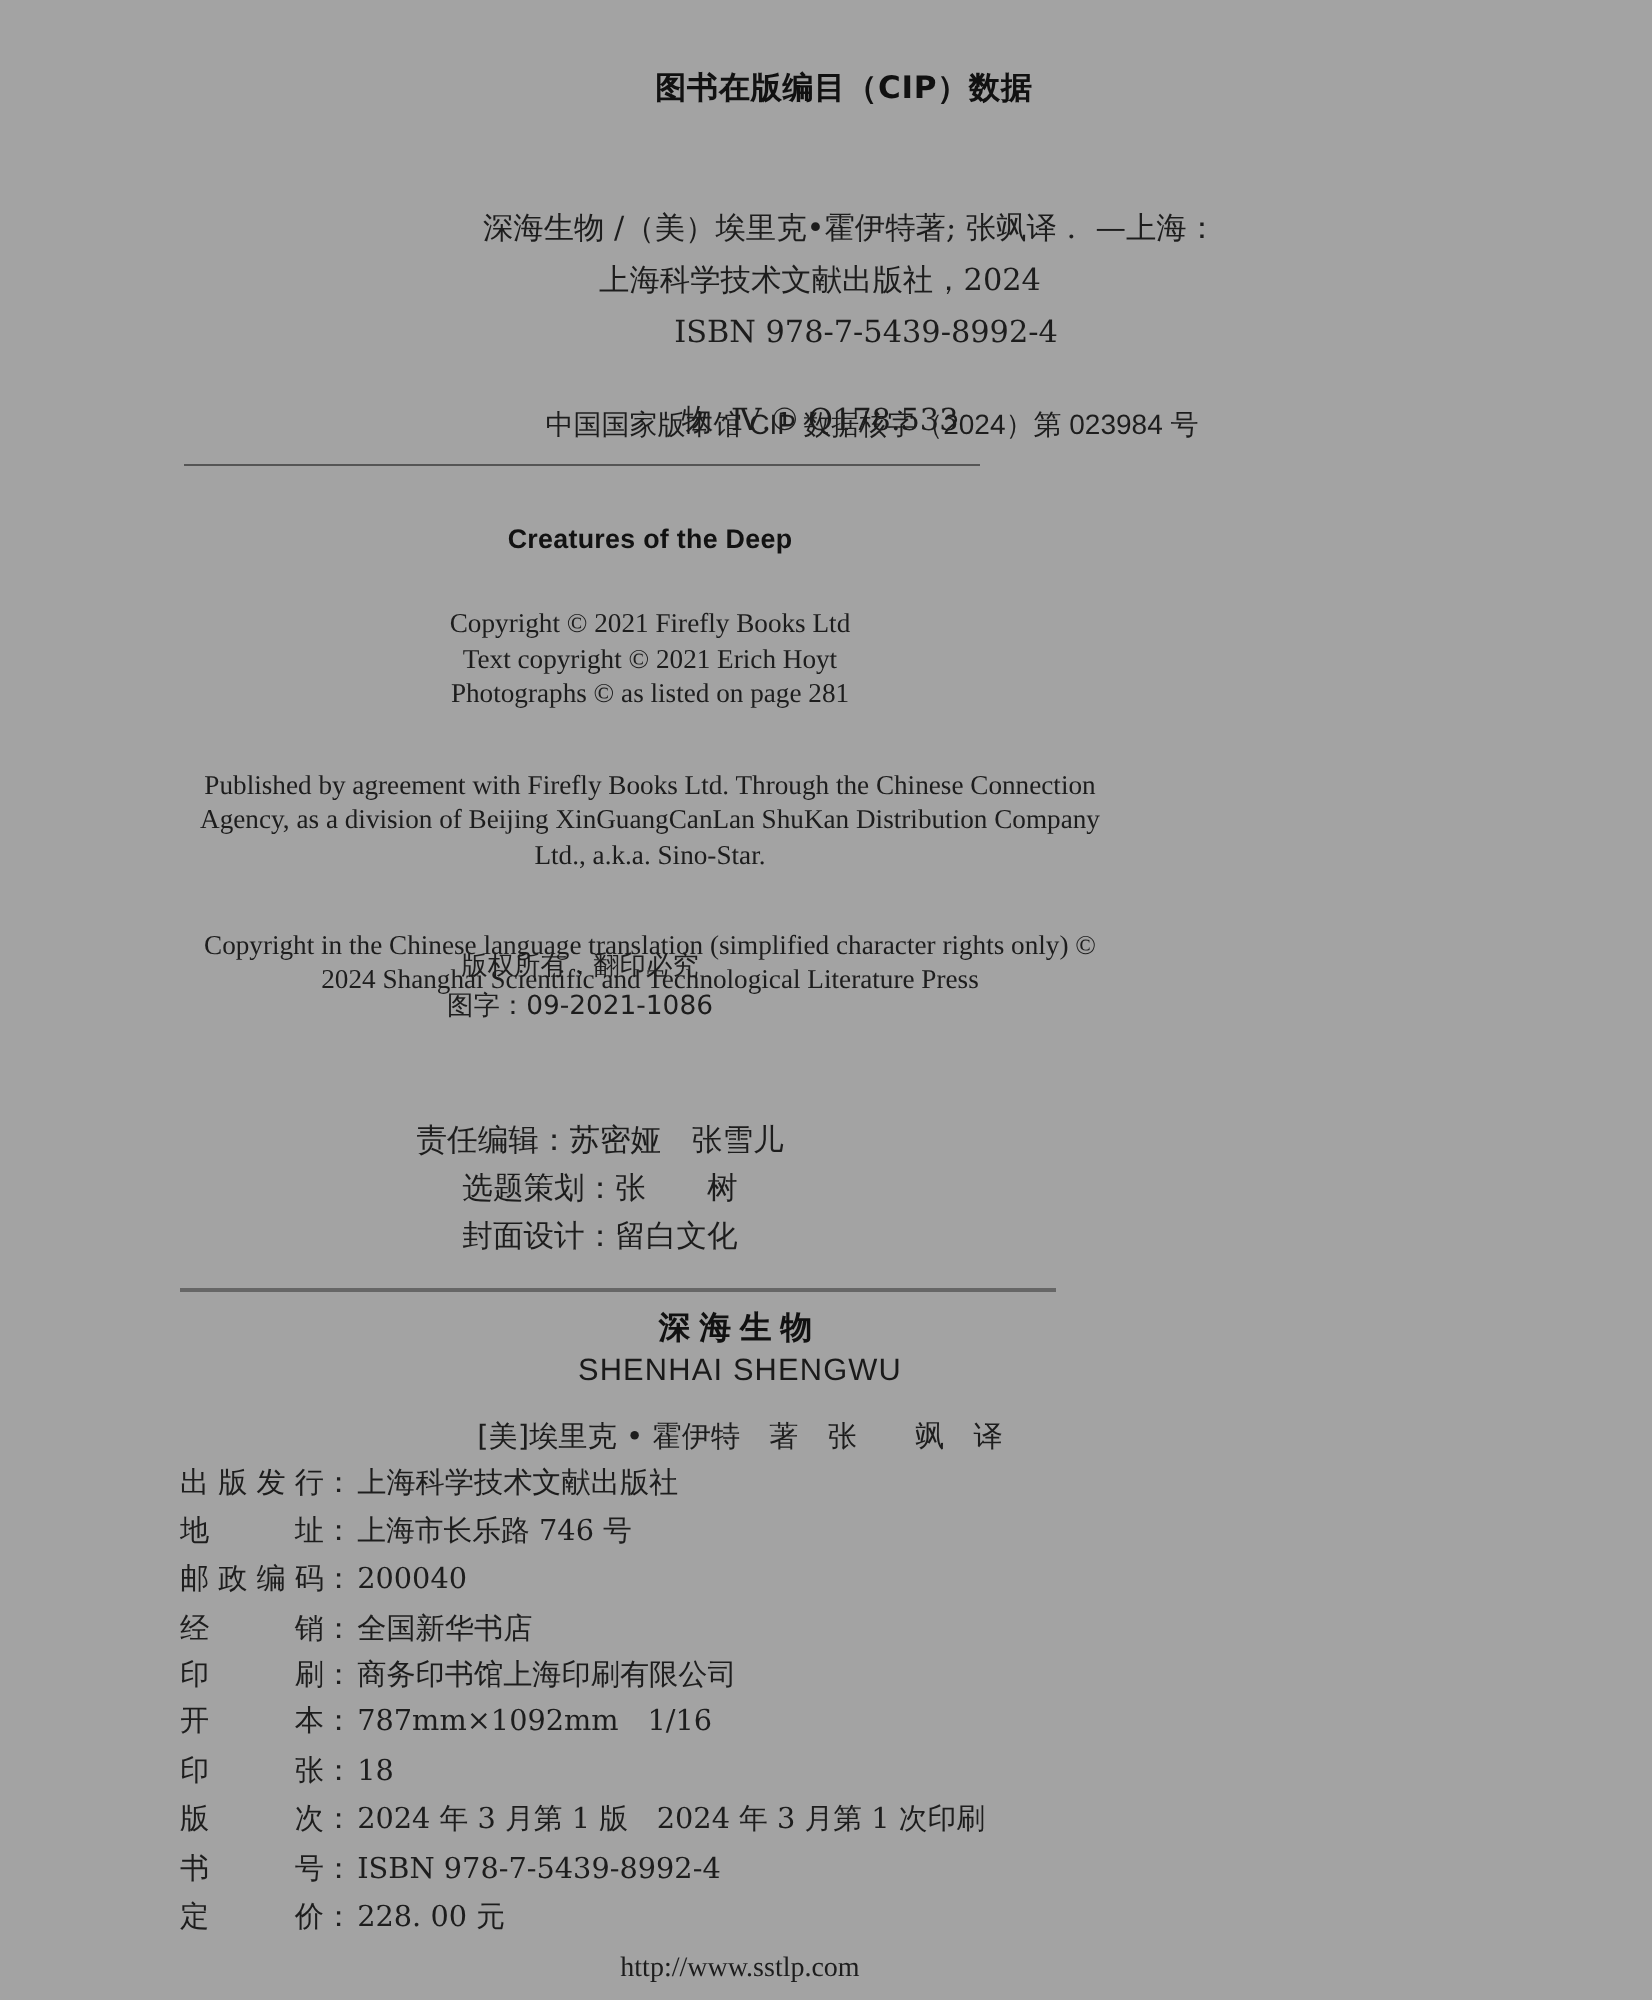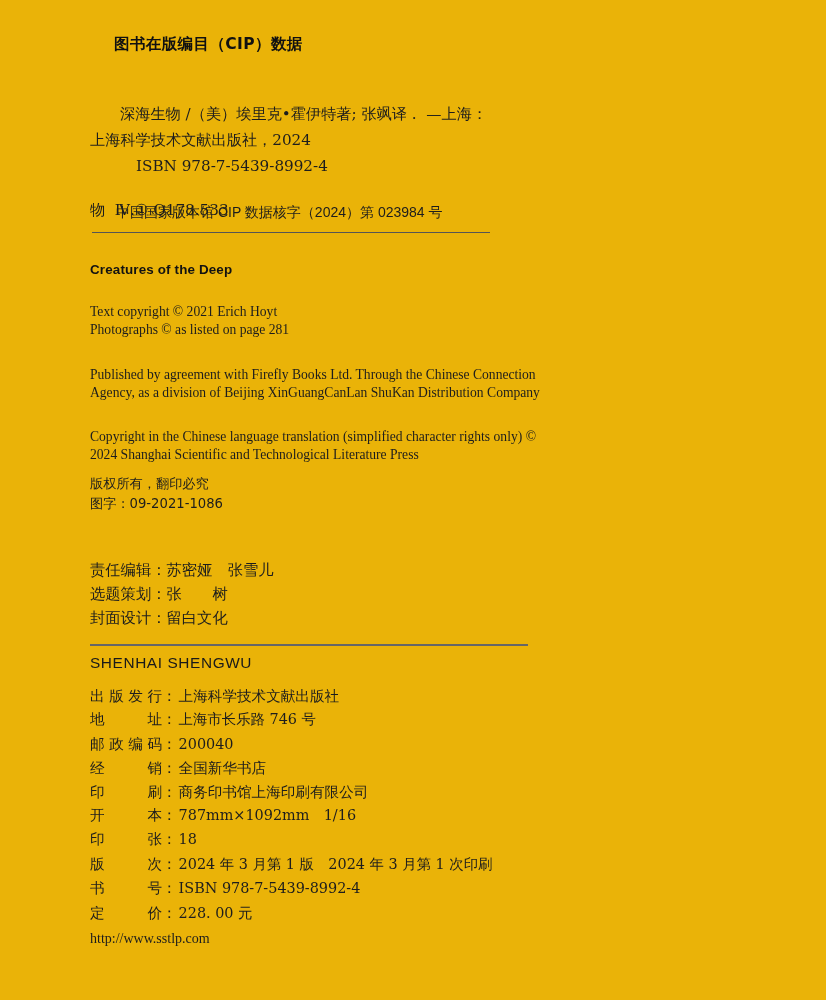--- a/index.html
+++ b/index.html
@@ -16,21 +16,22 @@
     color: #1b1b1b;
     -webkit-font-smoothing: antialiased;
   }
 
   .page {
     position: absolute;
     left: 0;
     top: 0;
     width: 826px;
     height: 1000px;
-    background: #eab308;
+    background: #a3a3a3;
+    text-align: center;
   }
 
   
   #cip-block {
     position: absolute;
     left: 90px;
     top: 34px;
     width: 640px;
   }
   #cip-heading {
@@ -223,27 +224,29 @@
     </div>
   </div>
 
   <div id="cip-verify">中国国家版本馆 CIP 数据核字（2024）第 023984 号</div>
   <div id="cip-rule"></div>
 
   <div id="eng-block">
     <div id="eng-title">Creatures of the Deep</div>
 
     <div id="eng-copyright-group">
+      <div class="eng-para">Copyright © 2021 Firefly Books Ltd</div>
       <div class="eng-para">Text copyright © 2021 Erich Hoyt</div>
       <div class="eng-para">Photographs © as listed on page 281</div>
     </div>
 
     <div id="eng-agreement">
       <div class="eng-para">Published by agreement with Firefly Books Ltd. Through the Chinese Connection</div>
       <div class="eng-para">Agency, as a division of Beijing XinGuangCanLan ShuKan Distribution Company</div>
+      <div class="eng-para">Ltd., a.k.a. Sino-Star.</div>
     </div>
 
     <div id="eng-translation">
       <div class="eng-para">Copyright in the Chinese language translation (simplified character rights only) ©</div>
       <div class="eng-para">2024 Shanghai Scientific and Technological Literature Press</div>
     </div>
   </div>
 
   <div id="rights-block">
     <div class="rights-line">版权所有，翻印必究</div>
@@ -252,21 +255,23 @@
 
   <div id="credits-block">
     <div class="credit-row"><span>责任编辑：</span><span>苏密娅　张雪儿</span></div>
     <div class="credit-row"><span>选题策划：</span><span>张　　树</span></div>
     <div class="credit-row"><span>封面设计：</span><span>留白文化</span></div>
   </div>
 
   <div id="colophon-rule"></div>
 
   <div id="colophon">
+    <div id="colophon-title-cn">深海生物</div>
     <div id="colophon-title-py">SHENHAI SHENGWU</div>
+    <div id="colophon-byline">[美]埃里克 • 霍伊特　著　张　　飒　译</div>
 
     <div id="colophon-rows">
         <div class="colo-row">
           <span class="colo-label">
             <span>出</span>
             <span>版</span>
             <span>发</span>
             <span>行</span>
           </span>
           <span class="colo-colon">：</span>

